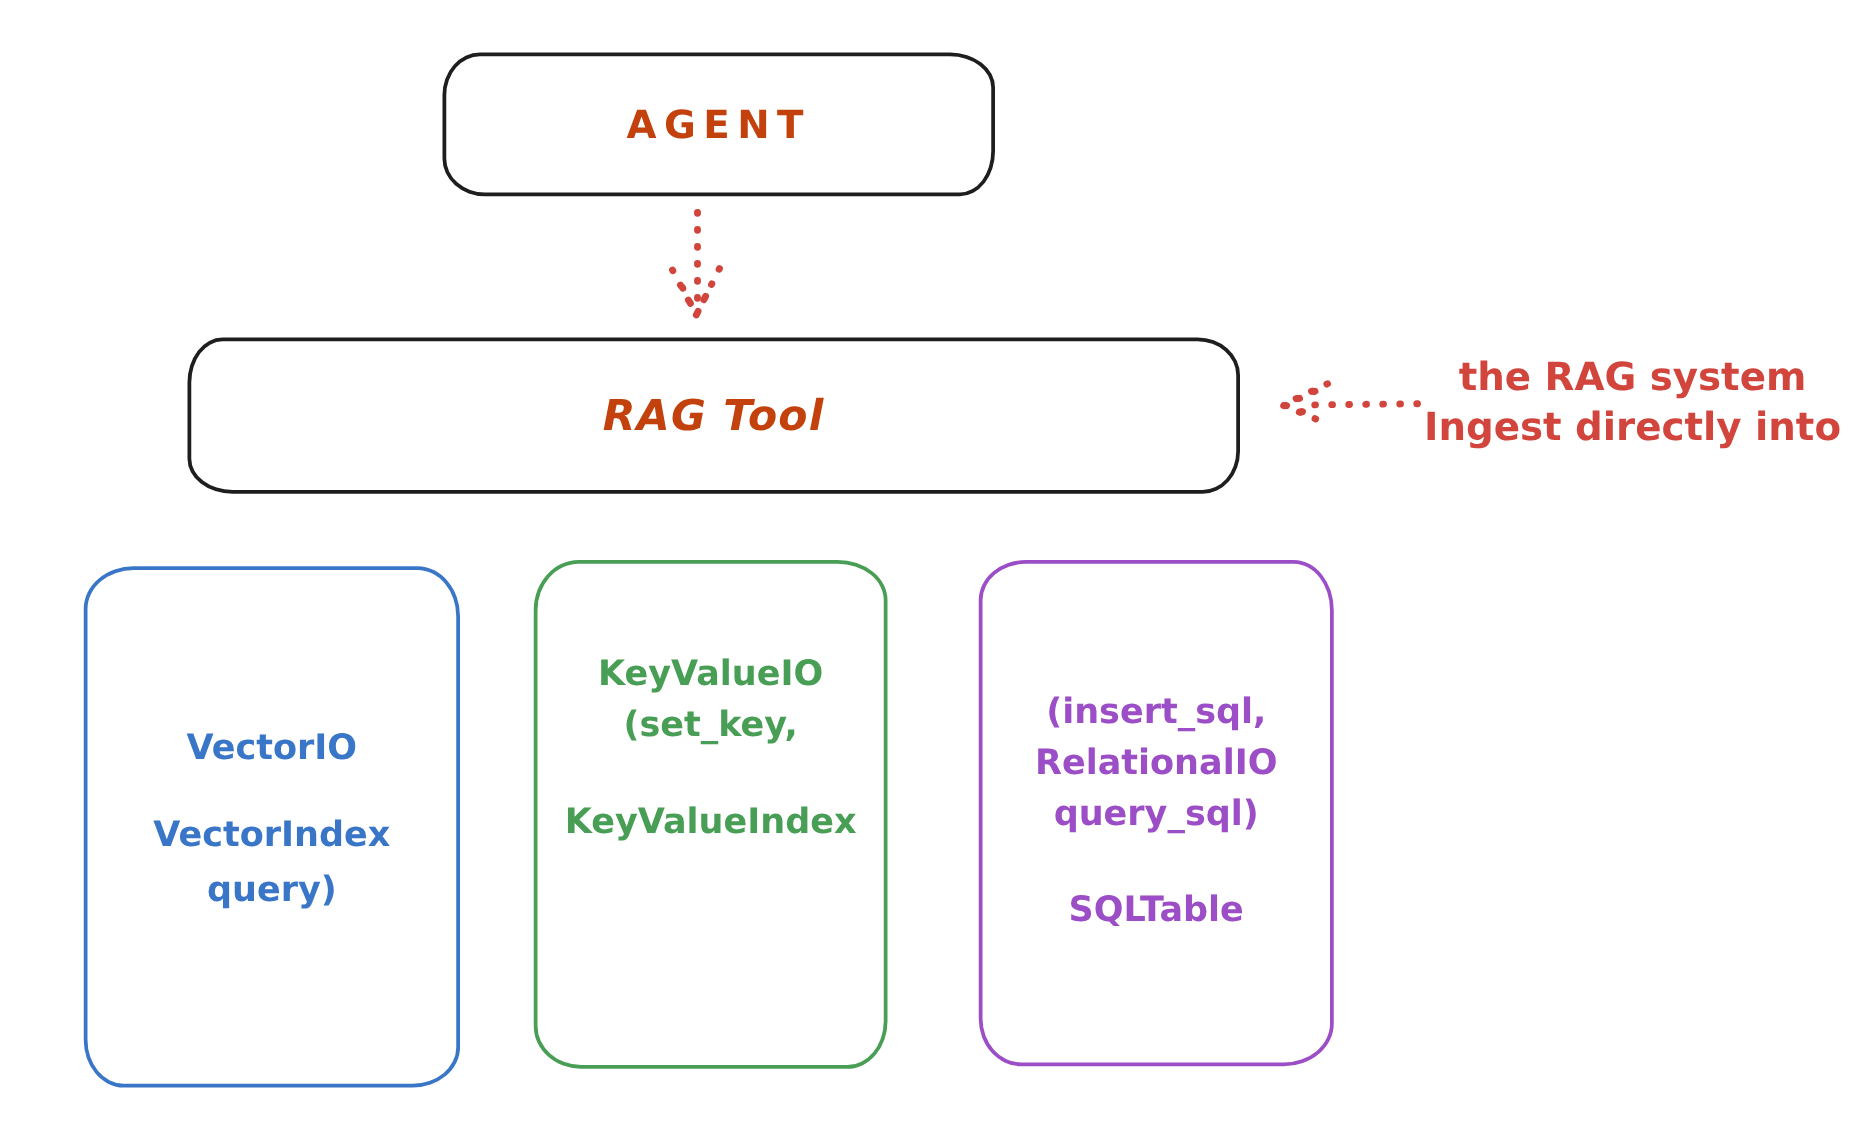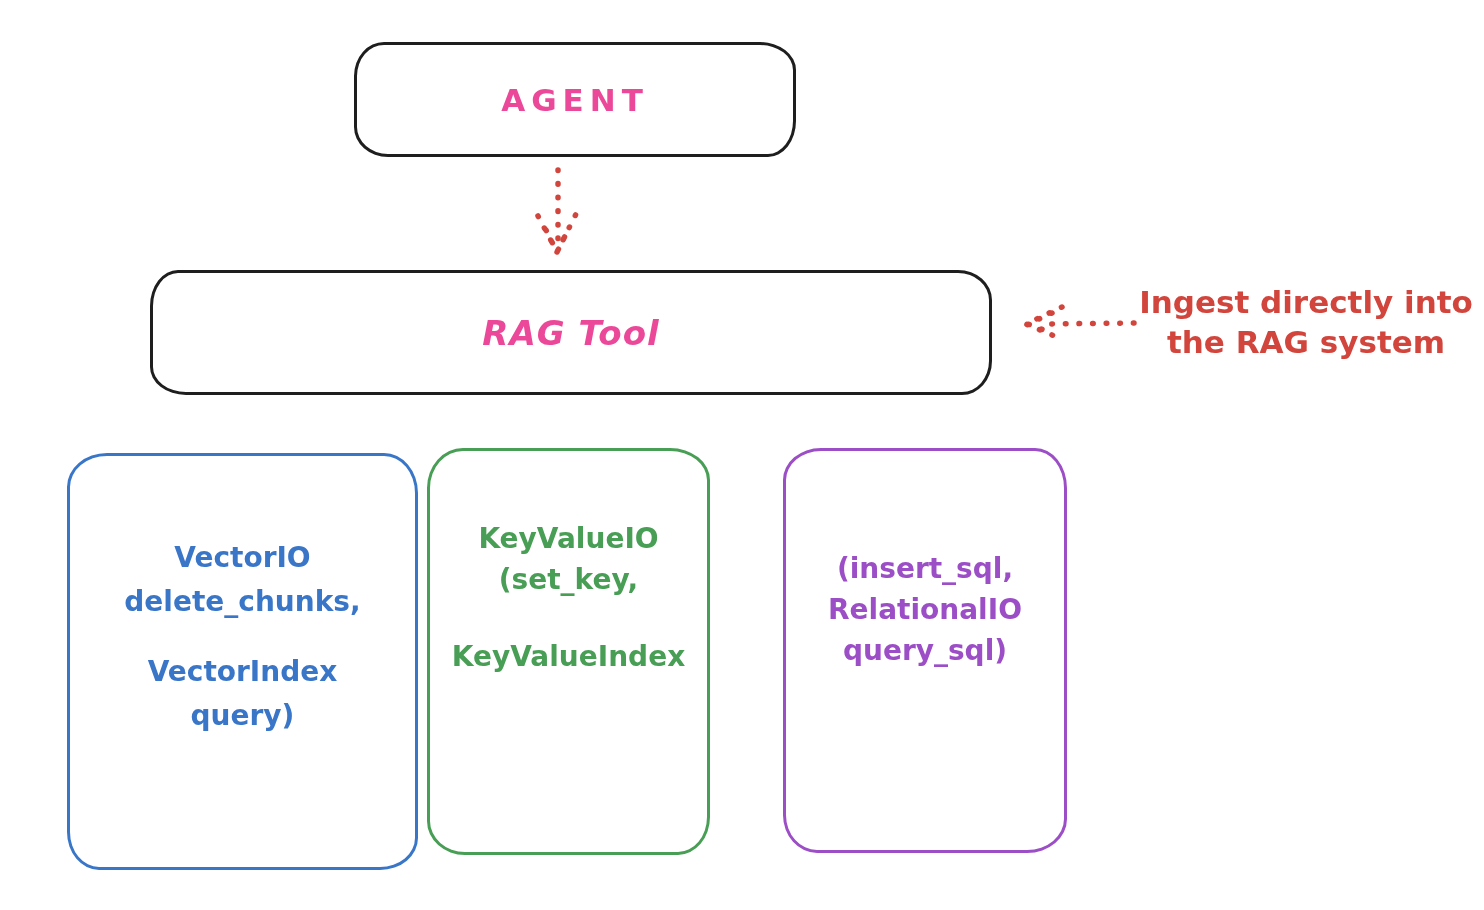--- a/index.html
+++ b/index.html
@@ -18,21 +18,21 @@
   .node {
     position: absolute;
     box-sizing: border-box;
     display: flex;
     align-items: center;
     justify-content: center;
     background: #ffffff;
   }
   .node.black {
     border: 3.5px solid #1e1e1e;
-    color: #ec4899;
+    color: #c2410c;
   }
   .agent-box {
     left: 354px; top: 42px; width: 442px; height: 115px;
     border-radius: 30px 36px 28px 34px / 34px 28px 36px 30px;
     font-size: 31px; font-weight: bold; letter-spacing: 6px;
   }
   .rag-box {
     left: 150px; top: 270px; width: 842px; height: 125px;
     border-radius: 28px 34px 30px 36px / 36px 30px 34px 28px;
     font-size: 34px; font-weight: bold; letter-spacing: 1px; font-style: italic;
@@ -41,24 +41,24 @@
     position: absolute;
     box-sizing: border-box;
     background: #ffffff;
     text-align: center;
     font-weight: bold;
     font-size: 28px;
     line-height: 44px;
   }
   .io-box .line { white-space: nowrap; }
   .io-box-vector {
-    left: 67px; top: 453px; width: 351px; height: 417px;
+    left: 67px; top: 453px; width: 301px; height: 417px;
     border: 3.5px solid #3a76c8; color: #3a76c8;
     border-radius: 40px 34px 38px 32px / 34px 40px 32px 38px;
-    padding-top: 80px;
+    padding-top: 120px;
   }
   .io-box-keyvalue {
     left: 427px; top: 448px; width: 283px; height: 407px;
     border: 3.5px solid #479e54; color: #479e54;
     border-radius: 36px 40px 32px 38px / 40px 32px 38px 34px;
     padding-top: 67px;
     line-height: 41px;
   }
   .io-box-relational {
     left: 783px; top: 448px; width: 284px; height: 405px;
@@ -113,36 +113,36 @@
       <path d="M546 230 L557 252 L569 228"></path>
     </g>
     <g>
       <path d="M1134 323 L1042 324"></path>
       <path d="M1062 307 L1026 324 L1064 340"></path>
       <path d="M1052 313 L1028 324 L1054 334"></path>
     </g>
   </svg>
 
   <div class="annotation">
+    <div>the RAG system</div>
     <div>Ingest directly into</div>
-    <div>the RAG system</div>
   </div>
 
   <div class="io-box io-box-vector">
     <div class="line">VectorIO</div>
-    <div class="line">delete_chunks,</div>
     <div class="line io-index-vector">VectorIndex</div>
     <div class="line">query)</div>
   </div>
 
   <div class="io-box io-box-keyvalue">
     <div class="line">KeyValueIO</div>
     <div class="line">(set_key,</div>
     <div class="line io-index-keyvalue">KeyValueIndex</div>
   </div>
 
   <div class="io-box io-box-relational">
     <div class="line">(insert_sql,</div>
     <div class="line">RelationalIO</div>
     <div class="line">query_sql)</div>
+    <div class="line io-index-relational">SQLTable</div>
   </div>
 
 </div>
 
 </body></html>

